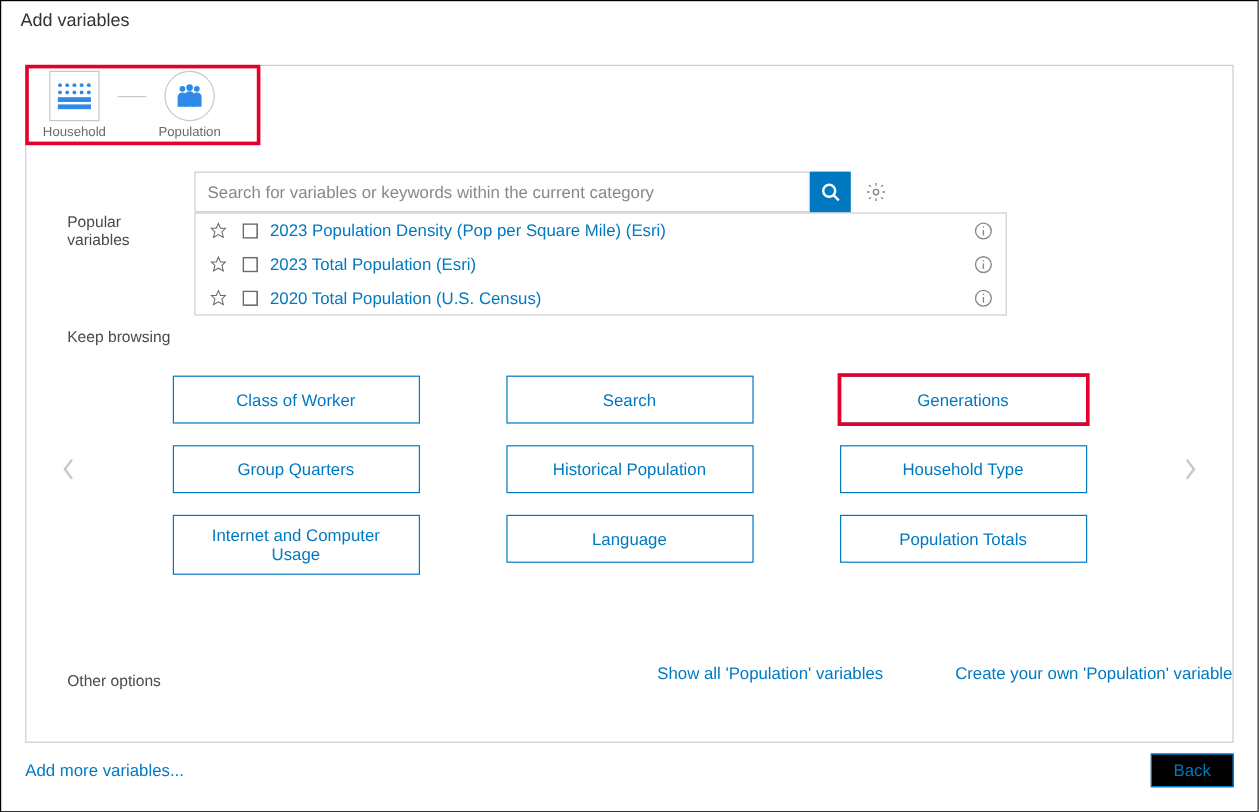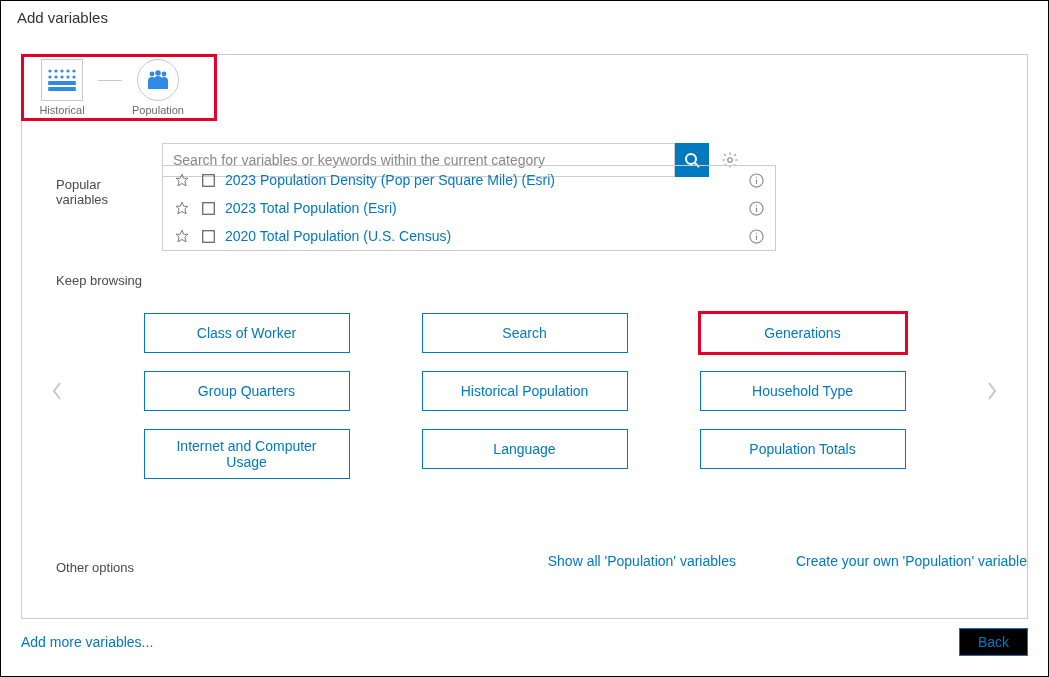--- a/index.html
+++ b/index.html
@@ -124,23 +124,23 @@
     left: 34px;
     font-size: 13px;
     color: #4a4a4a;
     width: 90px;
   }
   .popular-label { top: 122px; }
   .keep-label { top: 218px; }
   .other-label { top: 505px; }
   .popular-list {
     position: absolute;
-    top: 110px;
+    top: 122px;
     left: 140px;
-    width: 614px;
+    width: 677px;
     border: 1px solid #ccc;
   }
   .pop-row {
     display: flex;
     align-items: center;
     height: 28px;
     padding: 0 10px;
   }
   .star-btn, .check-btn {
     width: 18px;
@@ -264,21 +264,21 @@
                 <circle cx="3" cy="9" r="1.6"></circle>
                   <circle cx="9" cy="9" r="1.6"></circle>
                   <circle cx="15" cy="9" r="1.6"></circle>
                   <circle cx="21" cy="9" r="1.6"></circle>
                   <circle cx="27" cy="9" r="1.6"></circle>
                 <rect x="1.2" y="13" width="27.6" height="4"></rect>
                 <rect x="1.2" y="19" width="27.6" height="4"></rect>
               </g>
             </svg>
           </div>
-          <div class="crumb-label">Historical</div>
+          <div class="crumb-label">Household</div>
         </div>
         <div class="crumb-connector"></div>
         <div class="crumb">
           <div class="crumb-icon-circle">
             <svg width="24" height="22" viewBox="0 0 24 22">
               <g fill="#2e8ae6">
                 <circle cx="6" cy="5" r="2.4"></circle>
                   <circle cx="12" cy="4" r="2.8"></circle>
                   <circle cx="18" cy="5" r="2.4"></circle>
                 <path d="M2 20 v-8 a4 4 0 0 1 8 0 v8 z"></path>

